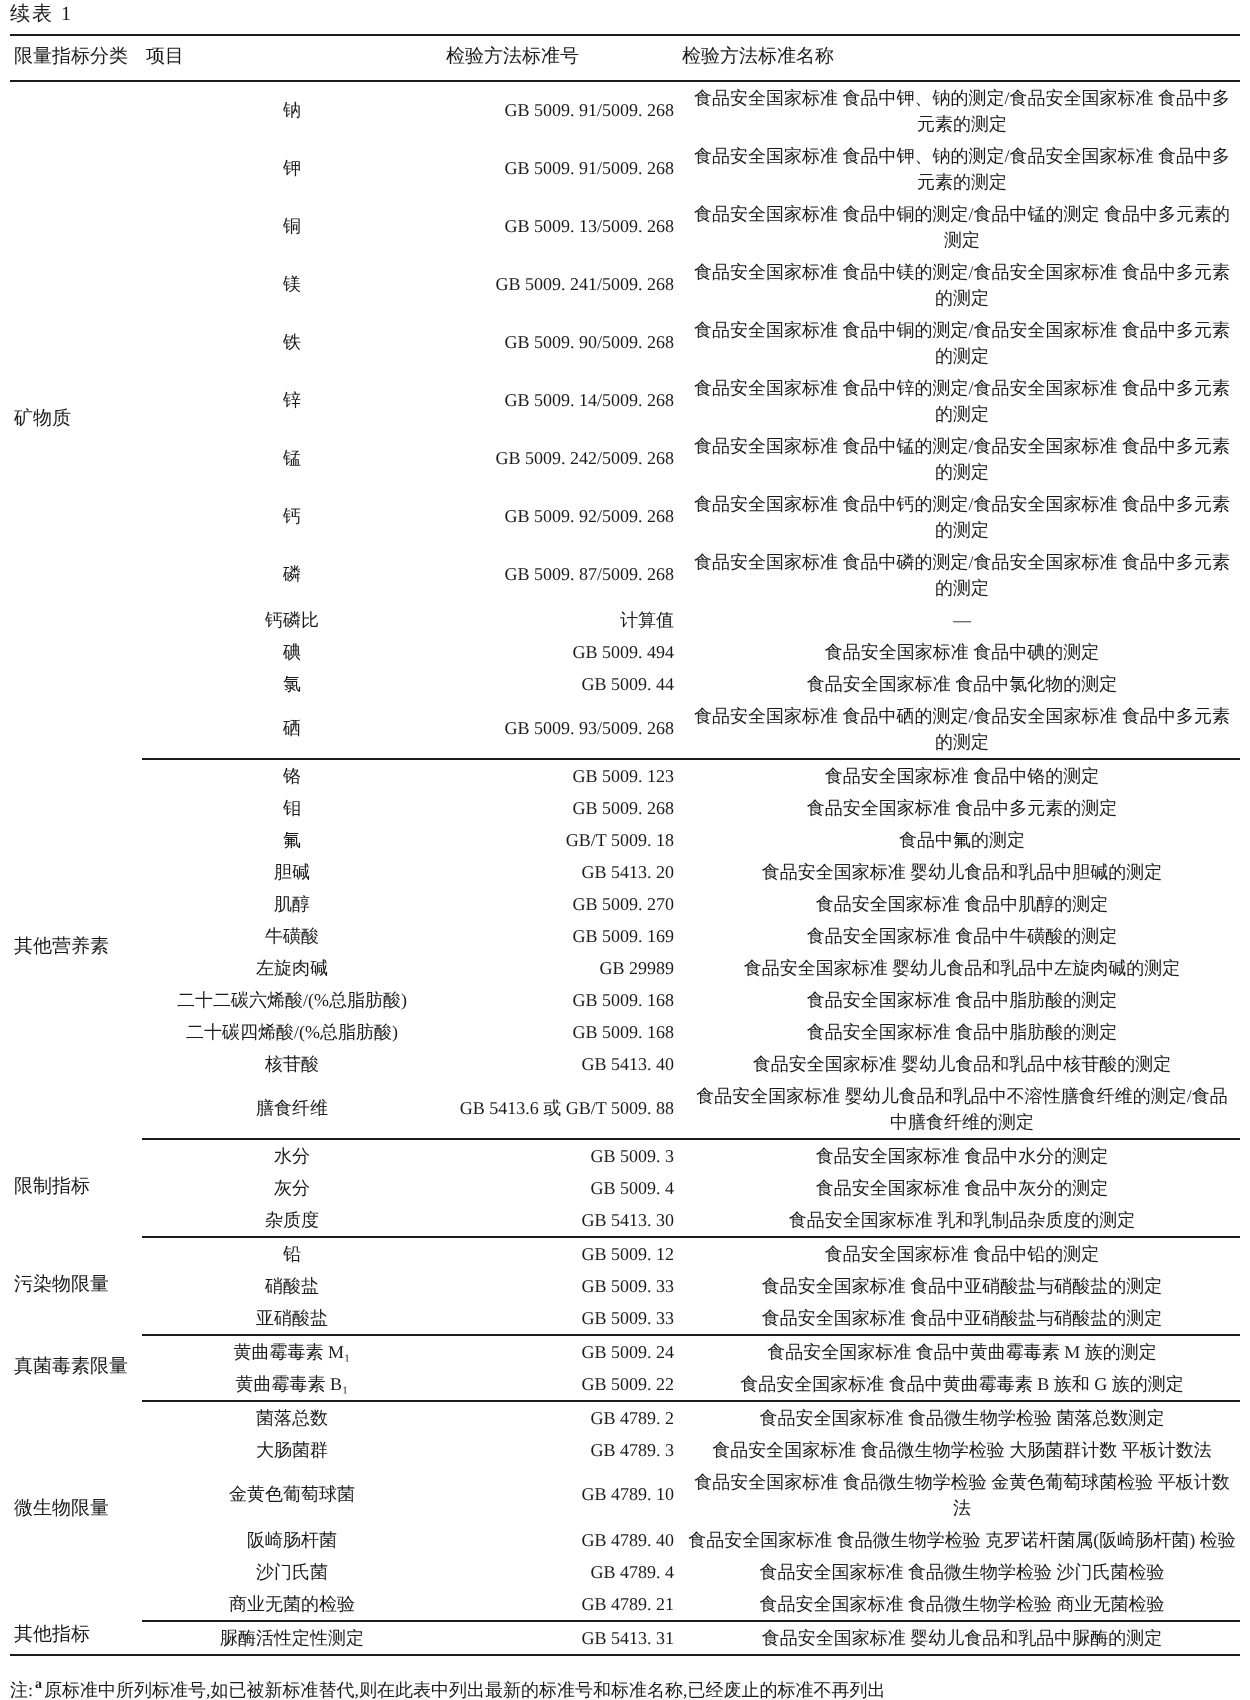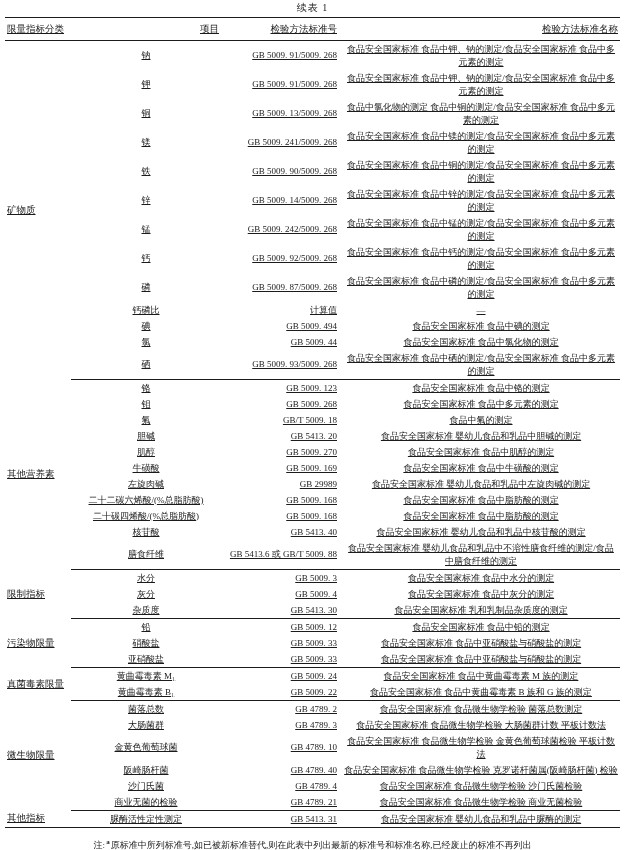--- a/index.html
+++ b/index.html
@@ -5,46 +5,45 @@
   html, body {
     margin: 0; padding: 0;
     width: 625px; height: 850px;
     background: #ffffff;
     color: #1b1b1b;
     font-family: "Liberation Serif", "DejaVu Serif", serif;
     overflow: hidden;
   }
   .page { padding: 0 5px; }
   .title {
-    text-align: center;
+    text-align: left;
     font-size: 10px;
     line-height: 14px;
     padding: 1px 0 2px 0;
     letter-spacing: 1px;
   }
   table.std-table {
     width: 615px;
     margin: 0 auto;
     border-collapse: collapse;
     table-layout: fixed;
     border-bottom: 1.6px solid #1b1b1b;
-    text-decoration: underline;
   }
   col.c-cat  { width: 66px; }
   col.c-item { width: 150px; }
   col.c-std  { width: 118px; }
   col.c-name { width: auto; }
   thead th {
     border-top: 1.4px solid #1b1b1b;
     border-bottom: 1.4px solid #1b1b1b;
     font-weight: normal;
     font-size: 9.5px;
     line-height: 12px;
     padding: 5px 2px;
-    text-align: right;
+    text-align: left;
   }
   thead th.h-cat { text-align: left; padding-left: 2px; }
   tbody td {
     font-size: 9px;
     line-height: 13px;
     padding: 1.5px 2px;
     vertical-align: middle;
   }
   td.cat  { text-align: left; font-size: 9.5px; padding-left: 2px; }
   td.item { text-align: center; }
@@ -52,21 +51,21 @@
   td.name { text-align: center; padding-left: 5px; padding-right: 2px; }
   tr.sec-start td.item,
   tr.sec-start td.std,
   tr.sec-start td.name { border-top: 1px solid #1b1b1b; }
   .footnote {
     width: 615px;
     margin: 4px auto;
     font-size: 9px;
     line-height: 12px;
     padding-top: 4px;
-    text-align: center;
+    text-align: left;
   }
   .footnote .sup {
     font-size: 7px;
     font-weight: bold;
     vertical-align: super;
     margin: 0 1px;
   }
 </style>
 </head>
 <body>
@@ -97,21 +96,21 @@
           <td class="name">食品安全国家标准 食品中钾、钠的测定/食品安全国家标准 食品中多元素的测定</td>
         </tr>
         <tr>
           <td class="item">钾</td>
           <td class="std">GB 5009. 91/5009. 268</td>
           <td class="name">食品安全国家标准 食品中钾、钠的测定/食品安全国家标准 食品中多元素的测定</td>
         </tr>
         <tr>
           <td class="item">铜</td>
           <td class="std">GB 5009. 13/5009. 268</td>
-          <td class="name">食品中氯化物的测定 食品中铜的测定/食品安全国家标准 食品中多元素的测定</td>
+          <td class="name">食品安全国家标准 食品中铜的测定/食品中锰的测定 食品中多元素的测定</td>
         </tr>
         <tr>
           <td class="item">镁</td>
           <td class="std">GB 5009. 241/5009. 268</td>
           <td class="name">食品安全国家标准 食品中镁的测定/食品安全国家标准 食品中多元素的测定</td>
         </tr>
         <tr>
           <td class="item">铁</td>
           <td class="std">GB 5009. 90/5009. 268</td>
           <td class="name">食品安全国家标准 食品中铜的测定/食品安全国家标准 食品中多元素的测定</td>

